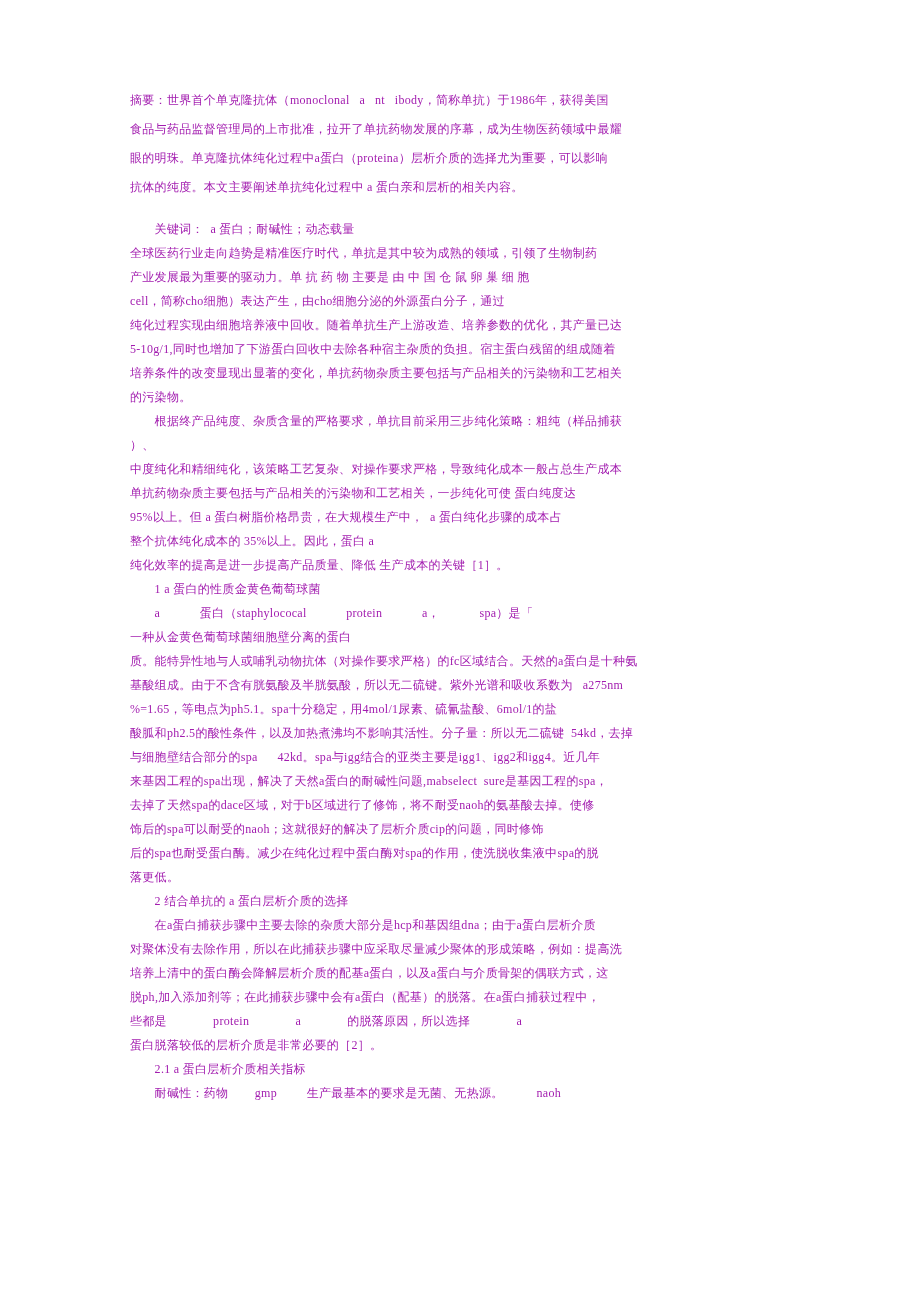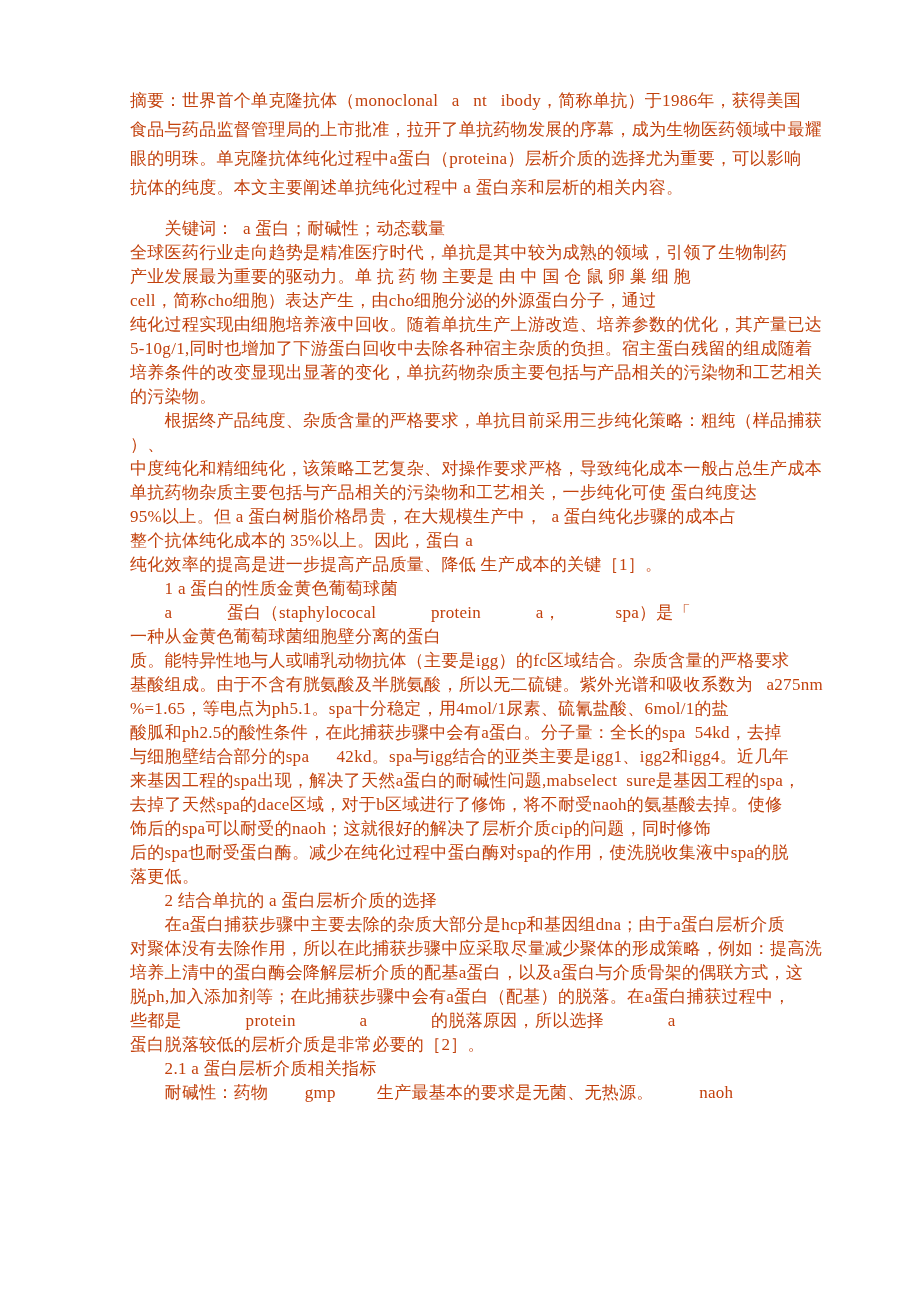--- a/index.html
+++ b/index.html
@@ -12,22 +12,22 @@
     width: 920px;
     height: 1302px;
     background: #ffffff;
     overflow: hidden;
     padding: 86px 130px 0 130px;
     color: #000000;
   }
   .para { width: 660px; }
   .line {
     white-space: pre;
-    font-size: 17px;
-    color: #c2410c;
+    font-size: 12px;
+    color: #a21caf;
     letter-spacing: 0.3px;
   }
   .para-abstract .line { line-height: 29px; }
   .para-body .line { line-height: 24px; }
   .blank-line { height: 15px; }
 </style>
 </head>
 <body>
 
 <div class="page">
@@ -52,24 +52,24 @@
       <div class="line">　　根据终产品纯度、杂质含量的严格要求，单抗目前采用三步纯化策略：粗纯（样品捕获</div>
       <div class="line">）、</div>
       <div class="line">中度纯化和精细纯化，该策略工艺复杂、对操作要求严格，导致纯化成本一般占总生产成本</div>
       <div class="line">单抗药物杂质主要包括与产品相关的污染物和工艺相关，一步纯化可使 蛋白纯度达</div>
       <div class="line">95%以上。但 a 蛋白树脂价格昂贵，在大规模生产中，  a 蛋白纯化步骤的成本占</div>
       <div class="line">整个抗体纯化成本的 35%以上。因此，蛋白 a</div>
       <div class="line">纯化效率的提高是进一步提高产品质量、降低 生产成本的关键［1］。</div>
       <div class="line">　　1 a 蛋白的性质金黄色葡萄球菌</div>
       <div class="line">　　a            蛋白（staphylococal            protein            a，            spa）是「</div>
       <div class="line">一种从金黄色葡萄球菌细胞壁分离的蛋白</div>
-      <div class="line">质。能特异性地与人或哺乳动物抗体（主要是igg）的fc区域结合。杂质含量的严格要求</div>
+      <div class="line">质。能特异性地与人或哺乳动物抗体（对操作要求严格）的fc区域结合。天然的a蛋白是十种氨</div>
       <div class="line">基酸组成。由于不含有胱氨酸及半胱氨酸，所以无二硫键。紫外光谱和吸收系数为   a275nm</div>
       <div class="line">%=1.65，等电点为ph5.1。spa十分稳定，用4mol/1尿素、硫氰盐酸、6mol/1的盐</div>
-      <div class="line">酸胍和ph2.5的酸性条件，在此捕获步骤中会有a蛋白。分子量：全长的spa  54kd，去掉</div>
+      <div class="line">酸胍和ph2.5的酸性条件，以及加热煮沸均不影响其活性。分子量：所以无二硫键  54kd，去掉</div>
       <div class="line">与细胞壁结合部分的spa      42kd。spa与igg结合的亚类主要是igg1、igg2和igg4。近几年</div>
       <div class="line">来基因工程的spa出现，解决了天然a蛋白的耐碱性问题,mabselect  sure是基因工程的spa，</div>
       <div class="line">去掉了天然spa的dace区域，对于b区域进行了修饰，将不耐受naoh的氨基酸去掉。使修</div>
       <div class="line">饰后的spa可以耐受的naoh；这就很好的解决了层析介质cip的问题，同时修饰</div>
       <div class="line">后的spa也耐受蛋白酶。减少在纯化过程中蛋白酶对spa的作用，使洗脱收集液中spa的脱</div>
       <div class="line">落更低。</div>
       <div class="line">　　2 结合单抗的 a 蛋白层析介质的选择</div>
       <div class="line">　　在a蛋白捕获步骤中主要去除的杂质大部分是hcp和基因组dna；由于a蛋白层析介质</div>
       <div class="line">对聚体没有去除作用，所以在此捕获步骤中应采取尽量减少聚体的形成策略，例如：提高洗</div>
       <div class="line">培养上清中的蛋白酶会降解层析介质的配基a蛋白，以及a蛋白与介质骨架的偶联方式，这</div>

